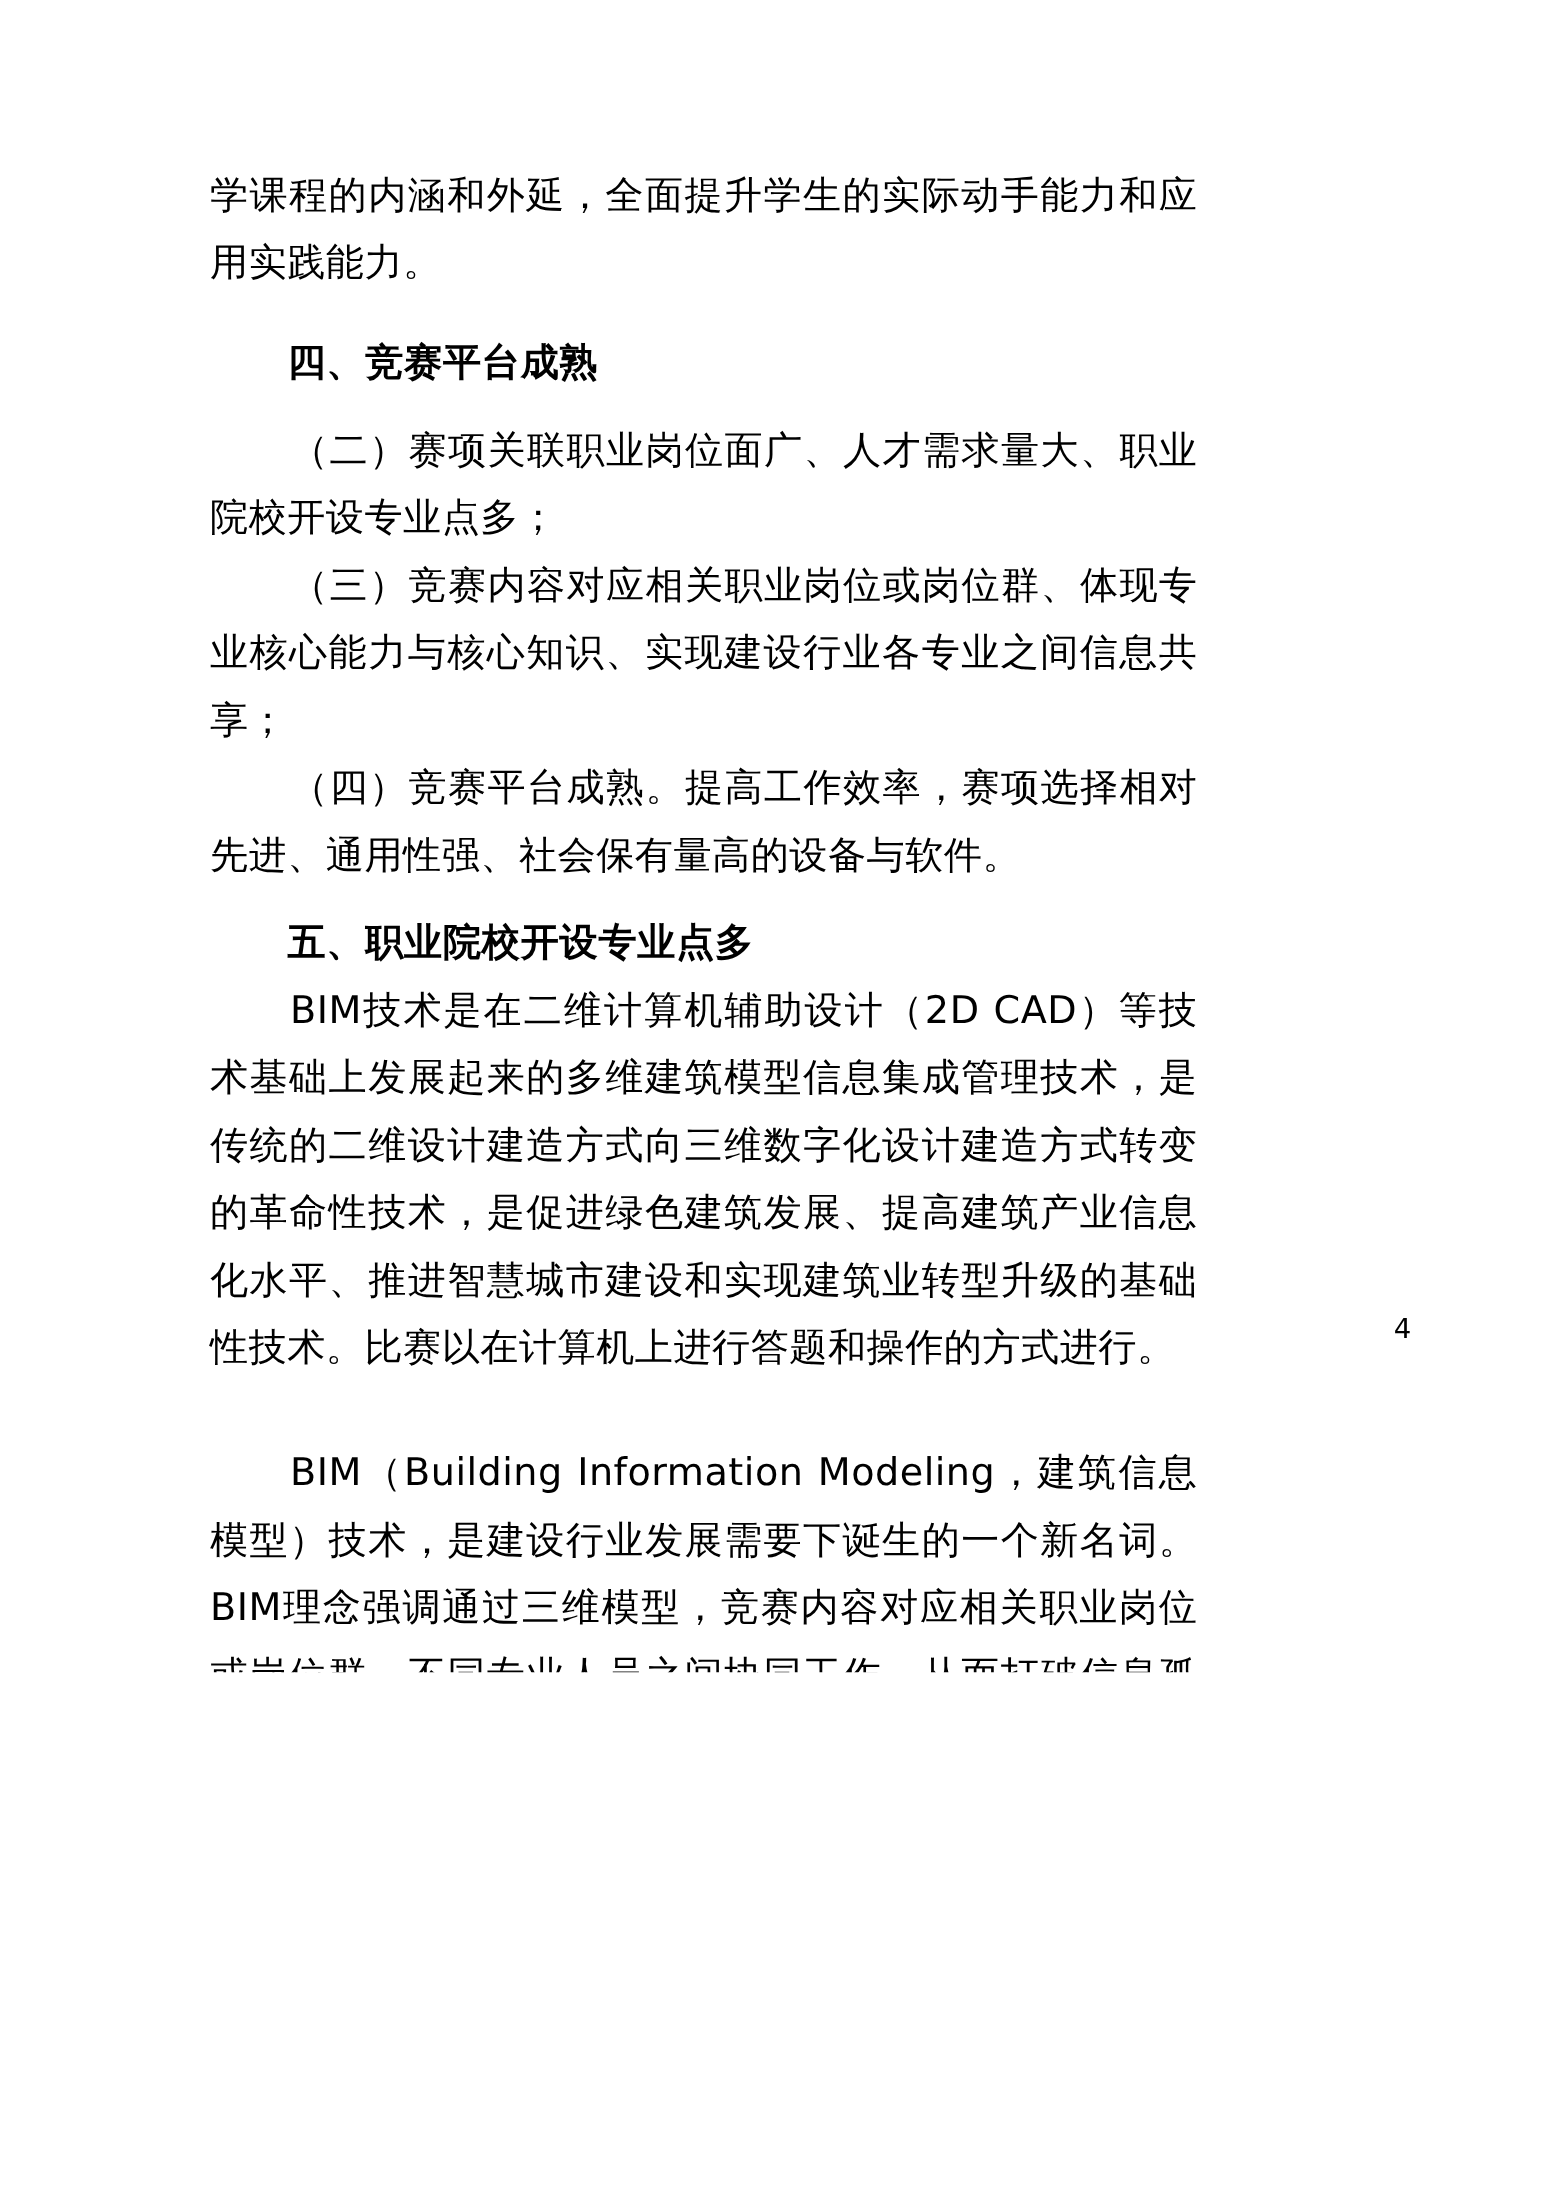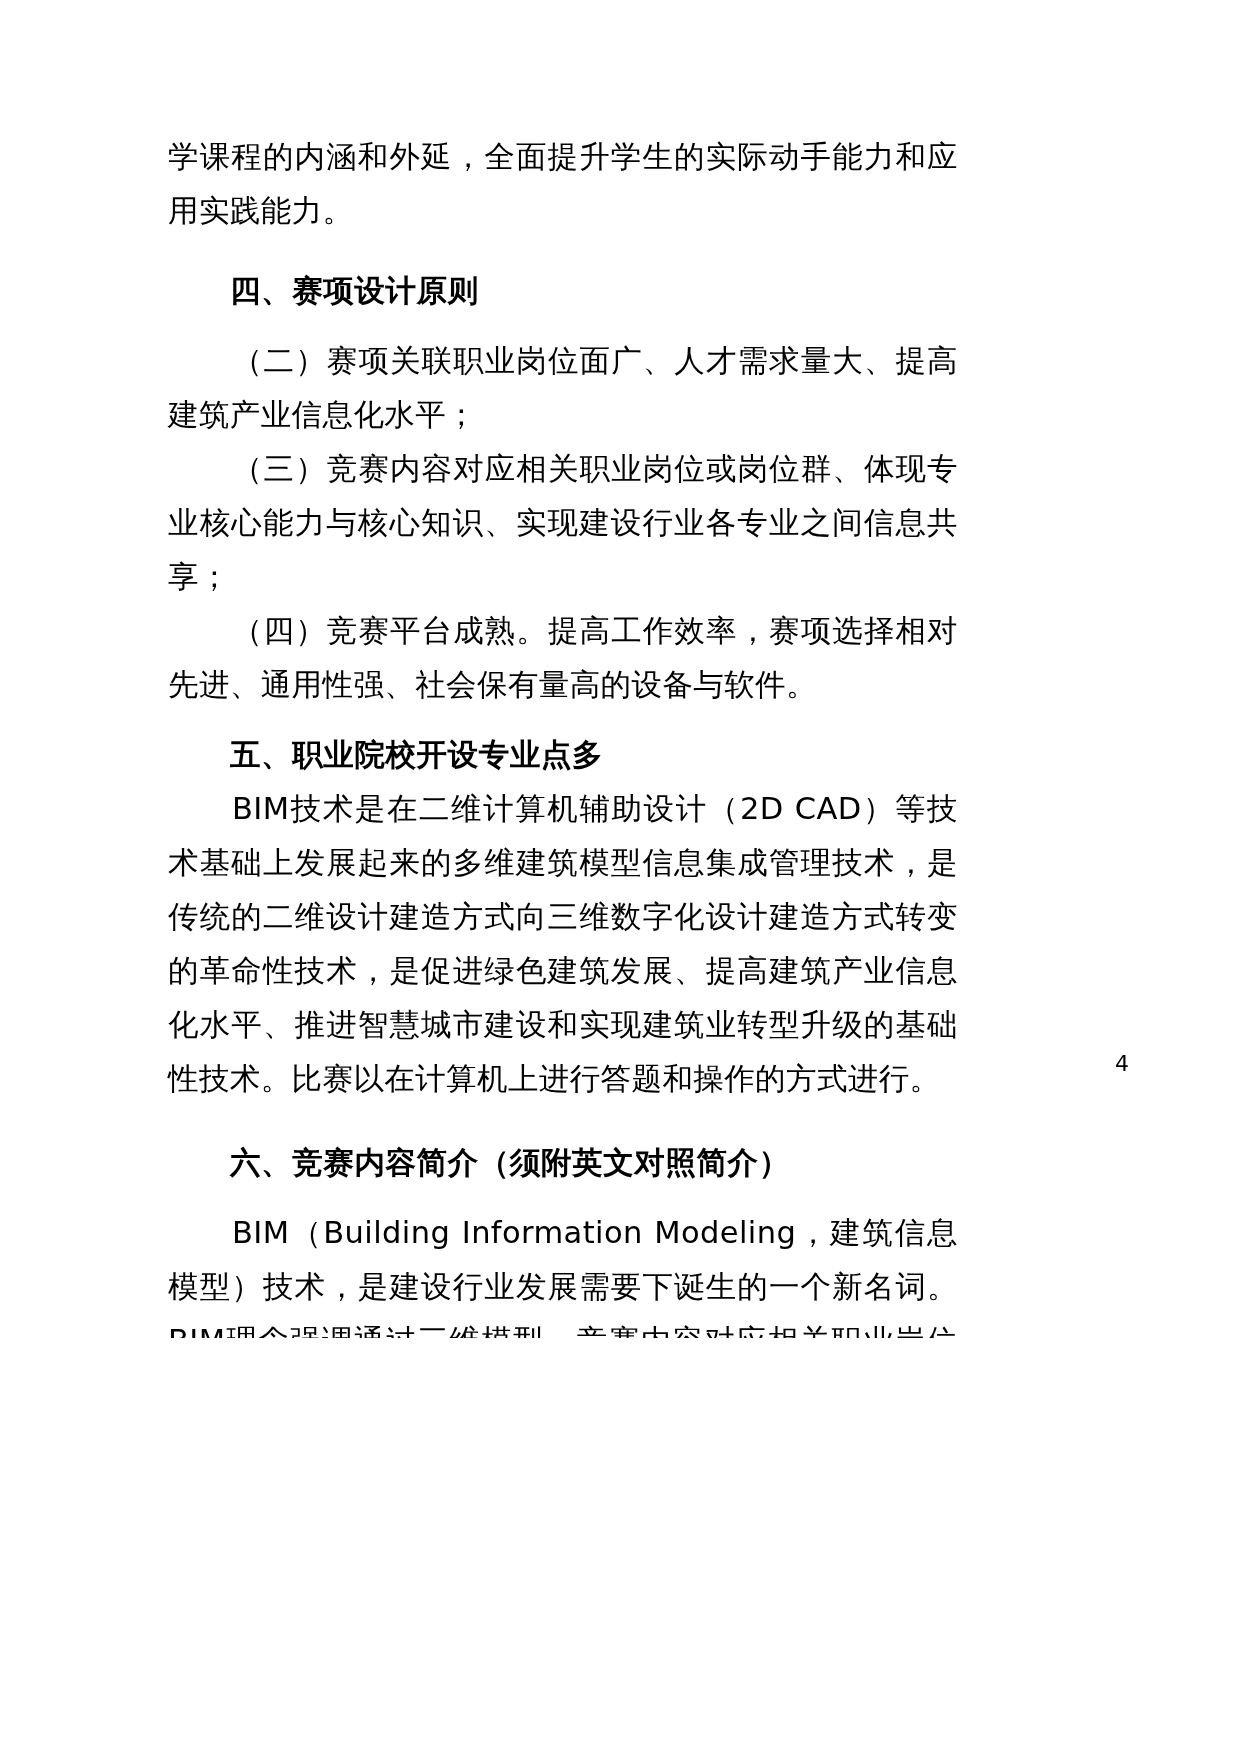--- a/index.html
+++ b/index.html
@@ -63,40 +63,39 @@
 <body>
 
 <div class="page">
 
   <div class="content">
 
     <p class="para">学课程的内涵和外延，全面提升学生的实际动手能力和应用实践能力。</p>
 
     <div class="gap-md"></div>
 
-    <h2 class="heading">四、赛项设计原则</h2>
+    <h2 class="heading">四、竞赛平台成熟</h2>
 
     <div class="gap-sm"></div>
 
 
-    <p class="para indent">（二）赛项关联职业岗位面广、人才需求量大、提高建筑产业信息化水平；</p>
+    <p class="para indent">（二）赛项关联职业岗位面广、人才需求量大、职业院校开设专业点多；</p>
 
     <p class="para indent">（三）竞赛内容对应相关职业岗位或岗位群、体现专业核心能力与核心知识、实现建设行业各专业之间信息共享；</p>
 
     <p class="para indent">（四）竞赛平台成熟。提高工作效率，赛项选择相对先进、通用性强、社会保有量高的设备与软件。</p>
 
     <div class="gap-sm"></div>
 
     <h2 class="heading">五、职业院校开设专业点多</h2>
 
     <p class="para indent">BIM技术是在二维计算机辅助设计（2D CAD）等技术基础上发展起来的多维建筑模型信息集成管理技术，是传统的二维设计建造方式向三维数字化设计建造方式转变的革命性技术，是促进绿色建筑发展、提高建筑产业信息化水平、推进智慧城市建设和实现建筑业转型升级的基础性技术。比赛以在计算机上进行答题和操作的方式进行。</p>
 
     <div class="gap-lg"></div>
 
-    <h2 class="heading">六、竞赛内容简介（须附英文对照简介）</h2>
 
     <div class="gap-sm"></div>
 
     <p class="para indent">BIM（Building Information Modeling，建筑信息模型）技术，是建设行业发展需要下诞生的一个新名词。BIM理念强调通过三维模型，竞赛内容对应相关职业岗位或岗位群，不同专业人员之间协同工作，从而打破信息孤岛，实现项目全程协同，提高工作效率。，代表着未来建筑业信息技术发展的方向。也</p>
 
   </div>
 
   <div class="page-number">4</div>
 
 </div>

